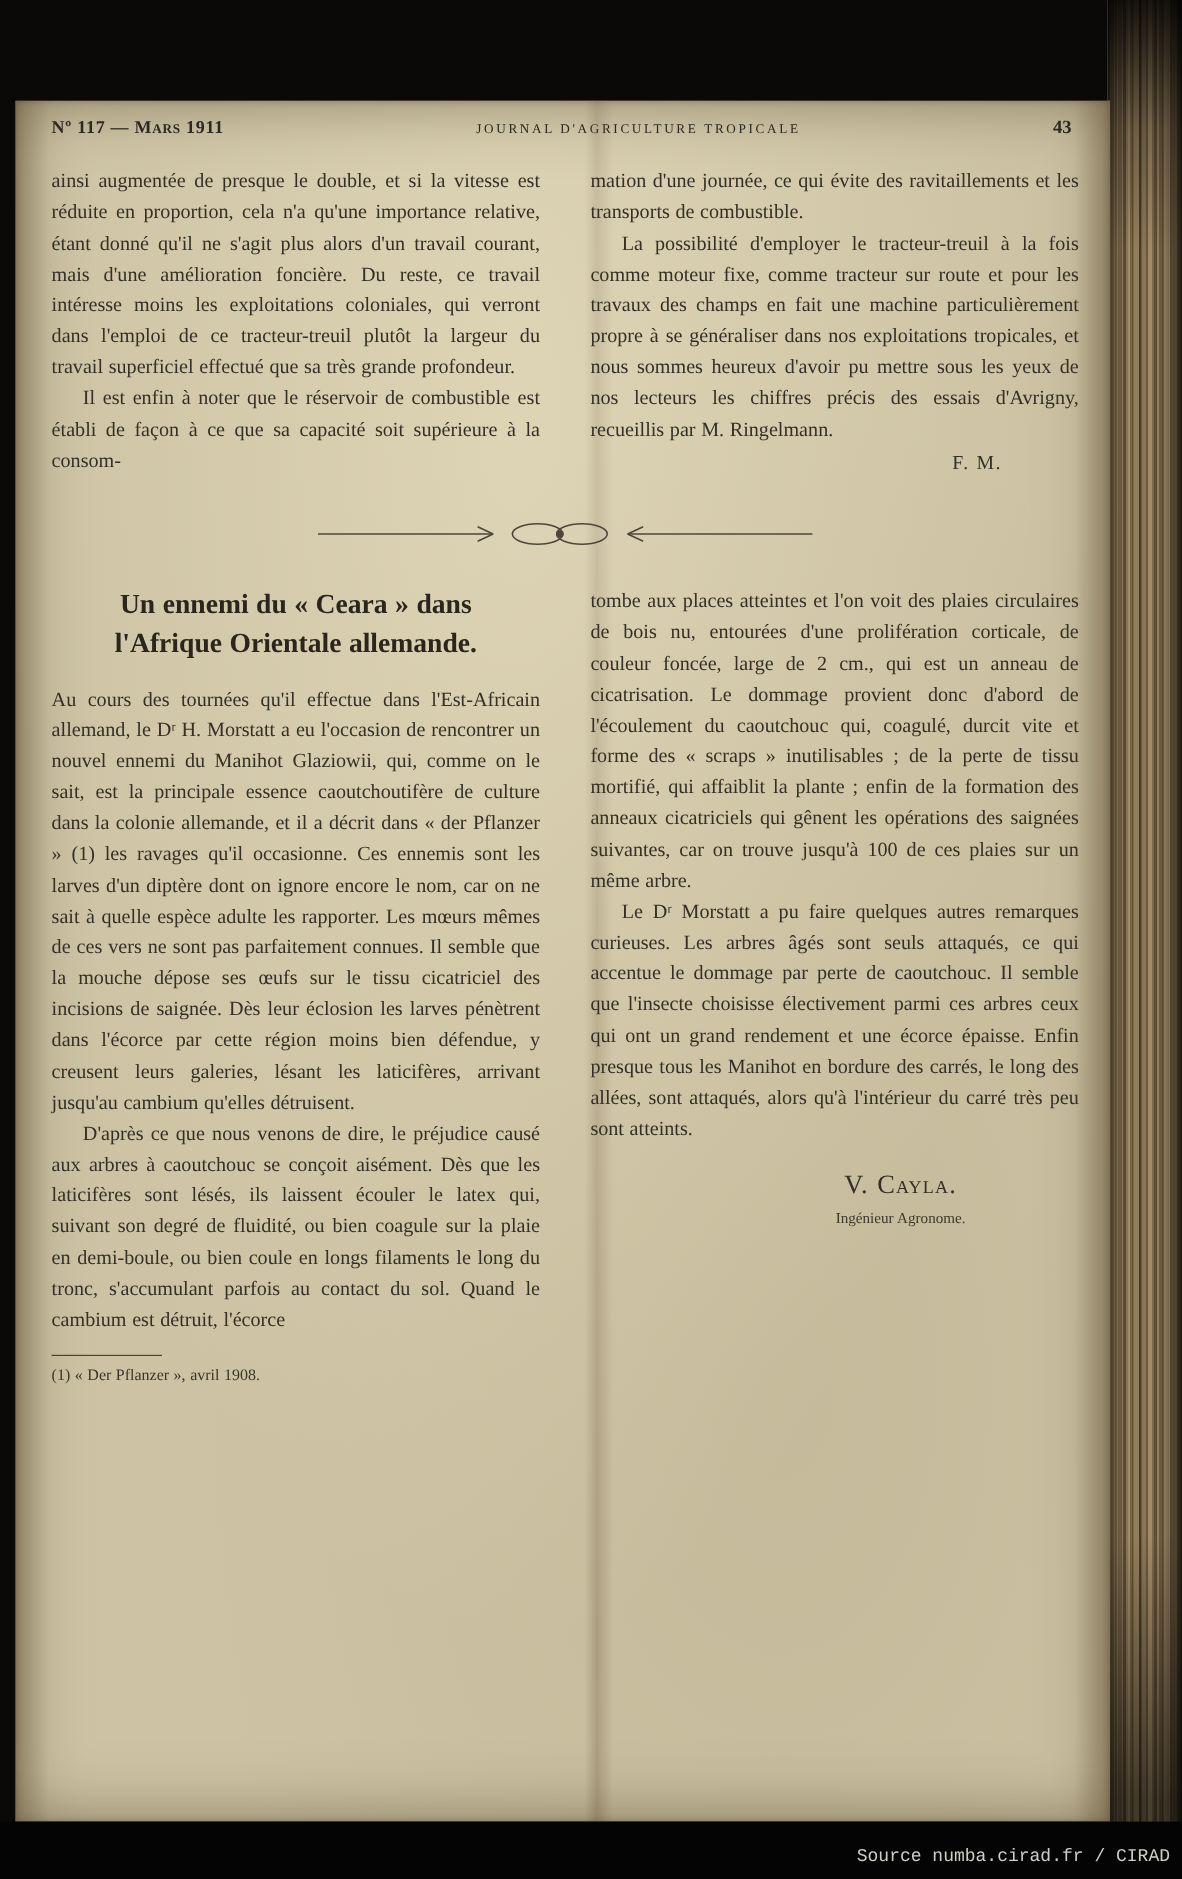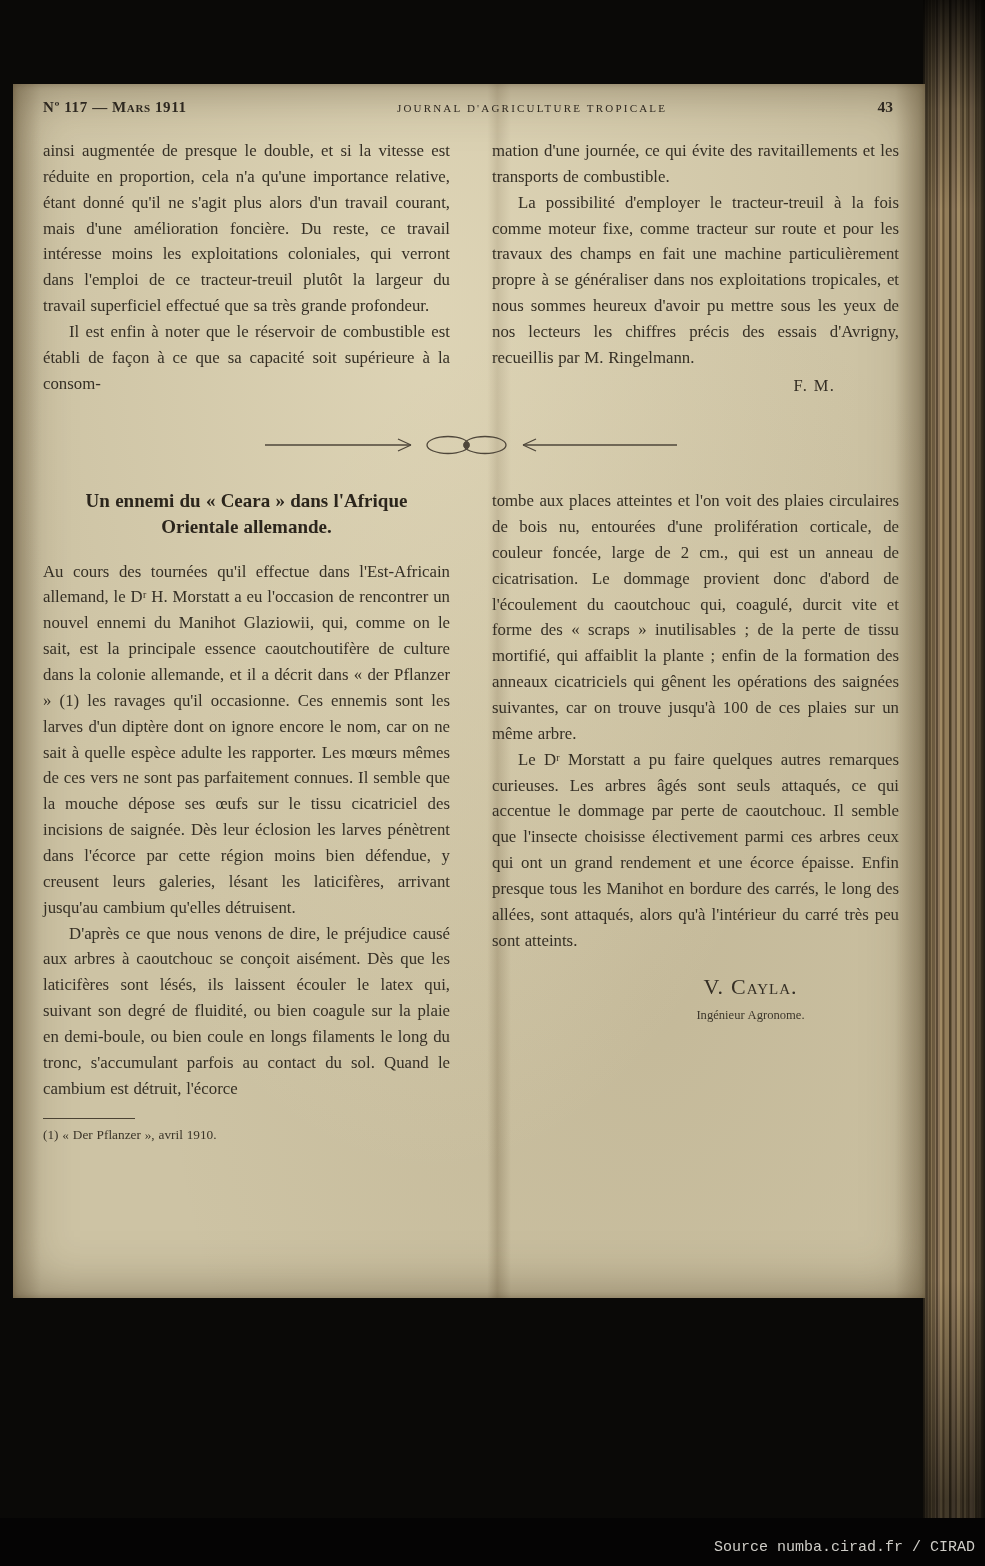--- a/index.html
+++ b/index.html
@@ -21,21 +21,21 @@
   }
   .book-edges .edge-overlay{
     position:absolute; inset:0;
     background:
       linear-gradient(180deg, rgba(0,0,0,0.85) 0px, rgba(0,0,0,0.25) 110px, rgba(0,0,0,0) 210px, rgba(0,0,0,0) 1280px, rgba(0,0,0,0.55) 1500px),
       linear-gradient(90deg, rgba(0,0,0,0.60) 0px, rgba(0,0,0,0) 10px, rgba(0,0,0,0) 48px, rgba(0,0,0,0.70) 62px);
   }
 
   
   .paper{
-    position:absolute; left:13px; top:84px; width:912px; height:1214px; z-index:2;
+    position:absolute; left:13px; top:84px; width:912px; height:1434px; z-index:2;
     background:
       radial-gradient(ellipse at 46% 18%, rgba(238,229,199,0.50), rgba(0,0,0,0) 62%),
       radial-gradient(ellipse at 70% 75%, rgba(120,100,60,0.10), rgba(0,0,0,0) 55%),
       linear-gradient(90deg, rgba(96,78,48,0.30) 0px, rgba(0,0,0,0) 28px,
                       rgba(0,0,0,0) 52.0%, rgba(96,78,48,0.28) 53.1%, rgba(0,0,0,0) 54.6%,
                       rgba(0,0,0,0) calc(100% - 30px), rgba(96,78,48,0.35) 100%),
       #cdc3a4;
     box-shadow: inset 0 0 55px rgba(62,46,22,0.50), inset 0 0 6px rgba(62,46,22,0.35);
     padding:14px 26px 0 30px;
     color:#342e24;
@@ -51,21 +51,21 @@
   .cols{ display:flex; gap:42px; margin-top:22px; }
   .col{ flex:1; min-width:0; font-size:16.8px; line-height:1.54; text-align:justify; word-spacing:0.5px; color:#352f25; }
   .col p{ text-indent:1.55em; margin:0; }
   .col p.noindent{ text-indent:0; }
 
   .sig-fm{ text-align:right; padding-right:64px; margin-top:2px; font-size:16.5px; letter-spacing:1.2px; }
 
   .divider-wrap{ display:flex; justify-content:center; margin:34px 0 30px; }
 
   .article-title{
-    font-weight:700; font-size:19px; line-height:1.38; text-align:center;
+    font-weight:700; font-size:23px; line-height:1.38; text-align:center;
     margin:0 12px 18px; color:#2b251c;
   }
 
   .footnote{ margin-top:16px; font-size:13.3px; color:#3a3428; text-align:left; text-indent:0; }
   .footnote-rule{ width:92px; border-top:1.2px solid #4a4234; margin-bottom:6px; }
 
   .sig-cayla{ margin-top:16px; text-align:center; padding-left:110px; font-size:22px; letter-spacing:1px; font-variant:small-caps; }
   .sig-role{ text-align:center; padding-left:110px; font-size:12.6px; margin-top:3px; color:#3c362b; }
 
   
@@ -118,21 +118,21 @@
       </svg>
     </div>
 
     <div class="cols">
       <div class="col">
         <div class="article-title">Un ennemi du « Ceara » dans l'Afrique Orientale allemande.</div>
         <p class="noindent">Au cours des tournées qu'il effectue dans l'Est-Africain allemand, le Dʳ H. Morstatt a eu l'occasion de rencontrer un nouvel ennemi du Manihot Glaziowii, qui, comme on le sait, est la principale essence caoutchoutifère de culture dans la colonie allemande, et il a décrit dans « der Pflanzer » (1) les ravages qu'il occasionne. Ces ennemis sont les larves d'un diptère dont on ignore encore le nom, car on ne sait à quelle espèce adulte les rapporter. Les mœurs mêmes de ces vers ne sont pas parfaitement connues. Il semble que la mouche dépose ses œufs sur le tissu cicatriciel des incisions de saignée. Dès leur éclosion les larves pénètrent dans l'écorce par cette région moins bien défendue, y creusent leurs galeries, lésant les laticifères, arrivant jusqu'au cambium qu'elles détruisent.</p>
         <p>D'après ce que nous venons de dire, le préjudice causé aux arbres à caoutchouc se conçoit aisément. Dès que les laticifères sont lésés, ils laissent écouler le latex qui, suivant son degré de fluidité, ou bien coagule sur la plaie en demi-boule, ou bien coule en longs filaments le long du tronc, s'accumulant parfois au contact du sol. Quand le cambium est détruit, l'écorce</p>
         <div class="footnote">
           <div class="footnote-rule"></div>
-          <span>(1) « Der Pflanzer », avril 1910.</span>
+          <span>(1) « Der Pflanzer », avril 1908.</span>
         </div>
       </div>
       <div class="col">
         <p class="noindent">tombe aux places atteintes et l'on voit des plaies circulaires de bois nu, entourées d'une prolifération corticale, de couleur foncée, large de 2 cm., qui est un anneau de cicatrisation. Le dommage provient donc d'abord de l'écoulement du caoutchouc qui, coagulé, durcit vite et forme des « scraps » inutilisables ; de la perte de tissu mortifié, qui affaiblit la plante ; enfin de la formation des anneaux cicatriciels qui gênent les opérations des saignées suivantes, car on trouve jusqu'à 100 de ces plaies sur un même arbre.</p>
         <p>Le Dʳ Morstatt a pu faire quelques autres remarques curieuses. Les arbres âgés sont seuls attaqués, ce qui accentue le dommage par perte de caoutchouc. Il semble que l'insecte choisisse électivement parmi ces arbres ceux qui ont un grand rendement et une écorce épaisse. Enfin presque tous les Manihot en bordure des carrés, le long des allées, sont attaqués, alors qu'à l'intérieur du carré très peu sont atteints.</p>
         <div class="sig-cayla">V. Cayla.</div>
         <div class="sig-role">Ingénieur Agronome.</div>
       </div>
     </div>
 

